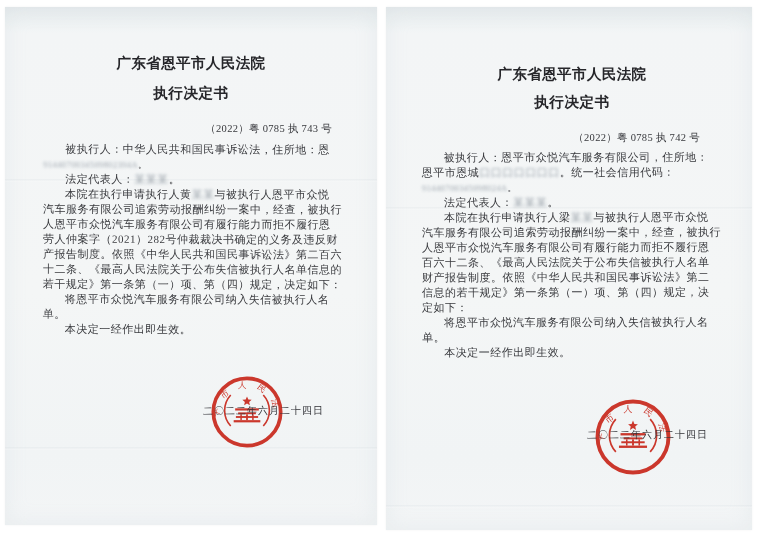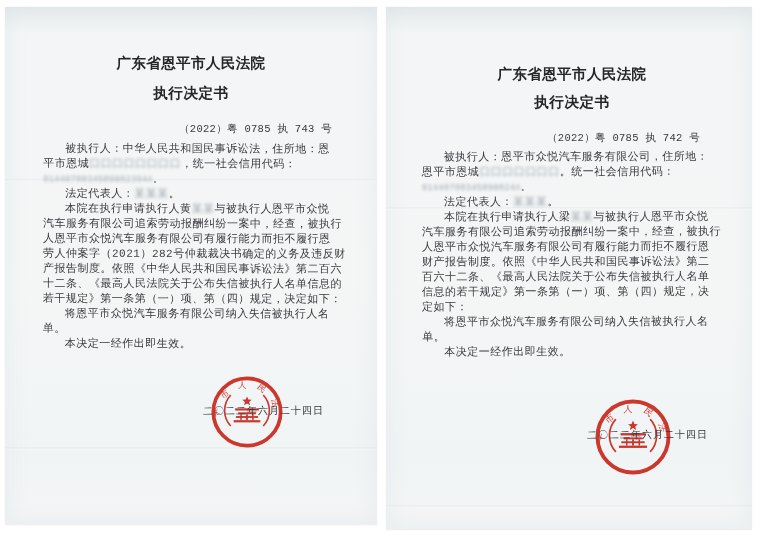--- a/index.html
+++ b/index.html
@@ -1,18 +1,18 @@
 <!DOCTYPE html>
 <html><head>
 <meta charset="utf-8">
 <style>
   html,body{margin:0;padding:0;background:#ffffff;}
   .canvas{
     position:relative;width:760px;height:536px;background:#ffffff;overflow:hidden;
-    font-family:Liberation Mono, monospace;
+    font-family:Liberation Serif, serif;
   }
   .page{
     position:absolute;
     background:
       linear-gradient(180deg, #e7ebed 0px, #edf1f2 14px, #f3f5f6 26px, #f4f6f6 55%, #f1f4f5 86%, #f3f5f6 100%);
     box-shadow: inset 0 0 22px rgba(175,192,202,.16), 0 0 2px rgba(0,0,0,.06);
   }
   .page.left{left:5px;top:7px;width:372px;height:518px;}
   .page.right{left:386px;top:7px;width:366px;height:523px;}
   .crease{
@@ -44,21 +44,20 @@
 <div class="canvas">
 
   <section class="page left">
     <div class="crease" style="top:172px"></div>
     <div class="crease" style="top:440px"></div>
     <h1 class="court" style="top:47px">广东省恩平市人民法院</h1>
     <h2 class="doctype" style="top:77px">执行决定书</h2>
     <div class="caseno" style="top:115px;right:45px">（2022）粤 0785 执 743 号</div>
     <div class="body" style="top:135px;left:38px;transform:rotate(.15deg)">
         <div class="bodyline indent"><span>被执行人：中华人民共和国民事诉讼法，住所地：恩</span></div>
-        <div class="bodyline"><span>平市恩城</span><span class="redact">口口口口口口口口</span><span>，统一社会信用代码：</span></div>
         <div class="bodyline"><span class="redact small">9144070034509802394A</span><span class="small">。</span></div>
         <div class="bodyline indent"><span>法定代表人：</span><span class="redact">某某某</span><span>。</span></div>
         <div class="bodyline indent"><span>本院在执行申请执行人黄</span><span class="redact">某某</span><span>与被执行人恩平市众悦</span></div>
         <div class="bodyline"><span>汽车服务有限公司追索劳动报酬纠纷一案中，经查，被执行</span></div>
         <div class="bodyline"><span>人恩平市众悦汽车服务有限公司有履行能力而拒不履行恩</span></div>
         <div class="bodyline"><span>劳人仲案字（2021）282号仲裁裁决书确定的义务及违反财</span></div>
         <div class="bodyline"><span>产报告制度。依照《中华人民共和国民事诉讼法》第二百六</span></div>
         <div class="bodyline"><span>十二条、《最高人民法院关于公布失信被执行人名单信息的</span></div>
         <div class="bodyline"><span>若干规定》第一条第（一）项、第（四）规定，决定如下：</span></div>
         <div class="bodyline indent"><span>将恩平市众悦汽车服务有限公司纳入失信被执行人名</span></div>
@@ -96,22 +95,22 @@
     <h2 class="doctype" style="top:86px;left:6px">执行决定书</h2>
     <div class="caseno" style="top:124px;right:52px">（2022）粤 0785 执 742 号</div>
     <div class="body" style="top:143px;left:36px;transform:rotate(-.1deg)">
         <div class="bodyline indent"><span>被执行人：恩平市众悦汽车服务有限公司，住所地：</span></div>
         <div class="bodyline"><span>恩平市恩城</span><span class="redact">口口口口口口口</span><span>。统一社会信用代码：</span></div>
         <div class="bodyline"><span class="redact small">91440700345098024A</span><span class="small">。</span></div>
         <div class="bodyline indent"><span>法定代表人：</span><span class="redact">某某某</span><span>。</span></div>
         <div class="bodyline indent"><span>本院在执行申请执行人梁</span><span class="redact">某某</span><span>与被执行人恩平市众悦</span></div>
         <div class="bodyline"><span>汽车服务有限公司追索劳动报酬纠纷一案中，经查，被执行</span></div>
         <div class="bodyline"><span>人恩平市众悦汽车服务有限公司有履行能力而拒不履行恩</span></div>
+        <div class="bodyline"><span>百六十二条、《最高人民法院关于公布失信被执行人名单</span></div>
         <div class="bodyline"><span>财产报告制度。依照《中华人民共和国民事诉讼法》第二</span></div>
-        <div class="bodyline"><span>百六十二条、《最高人民法院关于公布失信被执行人名单</span></div>
         <div class="bodyline"><span>信息的若干规定》第一条第（一）项、第（四）规定，决</span></div>
         <div class="bodyline"><span>定如下：</span></div>
         <div class="bodyline indent"><span>将恩平市众悦汽车服务有限公司纳入失信被执行人名</span></div>
         <div class="bodyline"><span>单。</span></div>
         <div class="bodyline indent"><span>本决定一经作出即生效。</span></div>
       </div>
     <div class="date" style="top:421px;left:201px">二〇二二年六月二十四日</div>
     <div class="seal" style="top:391px;left:208px;width:78px;height:78px">
       <svg viewBox="0 0 100 100">
         <circle cx="50" cy="50" r="45.5" fill="none" stroke="currentColor" stroke-width="5"></circle>

